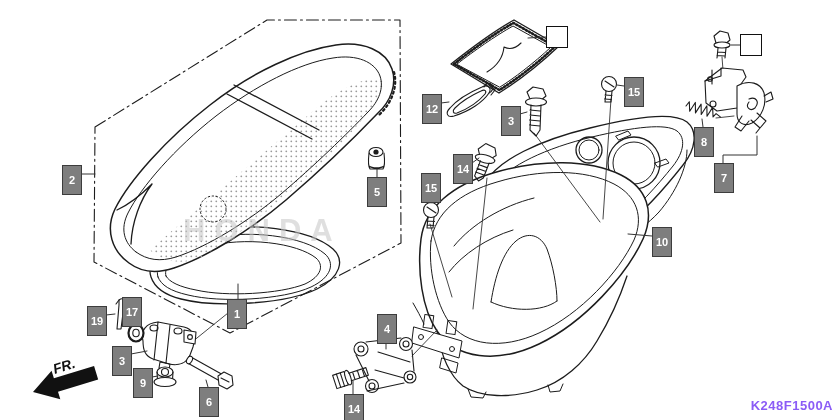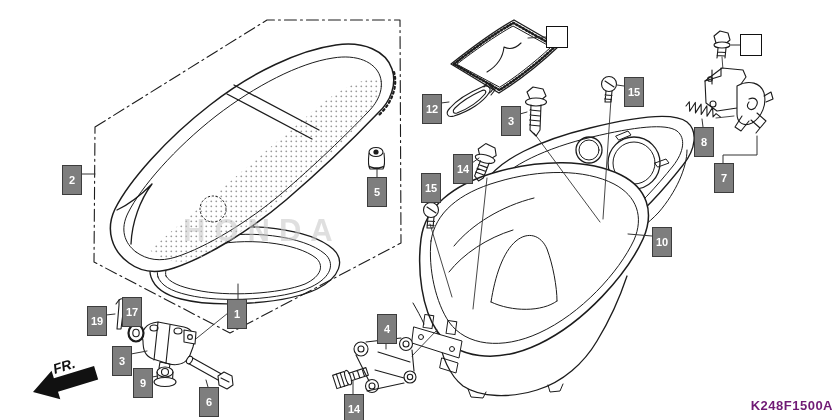--- a/index.html
+++ b/index.html
@@ -3,21 +3,21 @@
 <meta charset="utf-8">
 <style>
   html,body{margin:0;padding:0;background:#fff;}
   .stage{position:relative;width:840px;height:420px;background:#ffffff;
          font-family:"Liberation Sans",sans-serif;overflow:hidden;}
   .stage svg{position:absolute;left:0;top:0;}
   .co{position:absolute;width:20px;height:30px;background:#7e7e7e;border:1px solid #3c3c3c;
       color:#fff;font-size:11px;font-weight:bold;display:flex;align-items:center;
       justify-content:center;box-sizing:border-box;cursor:pointer;}
   .co.ref{width:22px;height:22px;background:#fff;border:1.6px solid #111;cursor:pointer;}
-  .code{position:absolute;right:7px;bottom:7px;font-size:13px;font-weight:bold;color:#701a75;
+  .code{position:absolute;right:7px;bottom:7px;font-size:13px;font-weight:bold;color:#8b5cf6;
         letter-spacing:.5px;}
 </style>
 </head>
 <body>
 
 <div class="stage">
 
 <svg width="840" height="420" viewBox="0 0 840 420">
   <g fill="none" stroke="#1c1c1c" stroke-width="1.3" stroke-linecap="round" stroke-linejoin="round">
 

